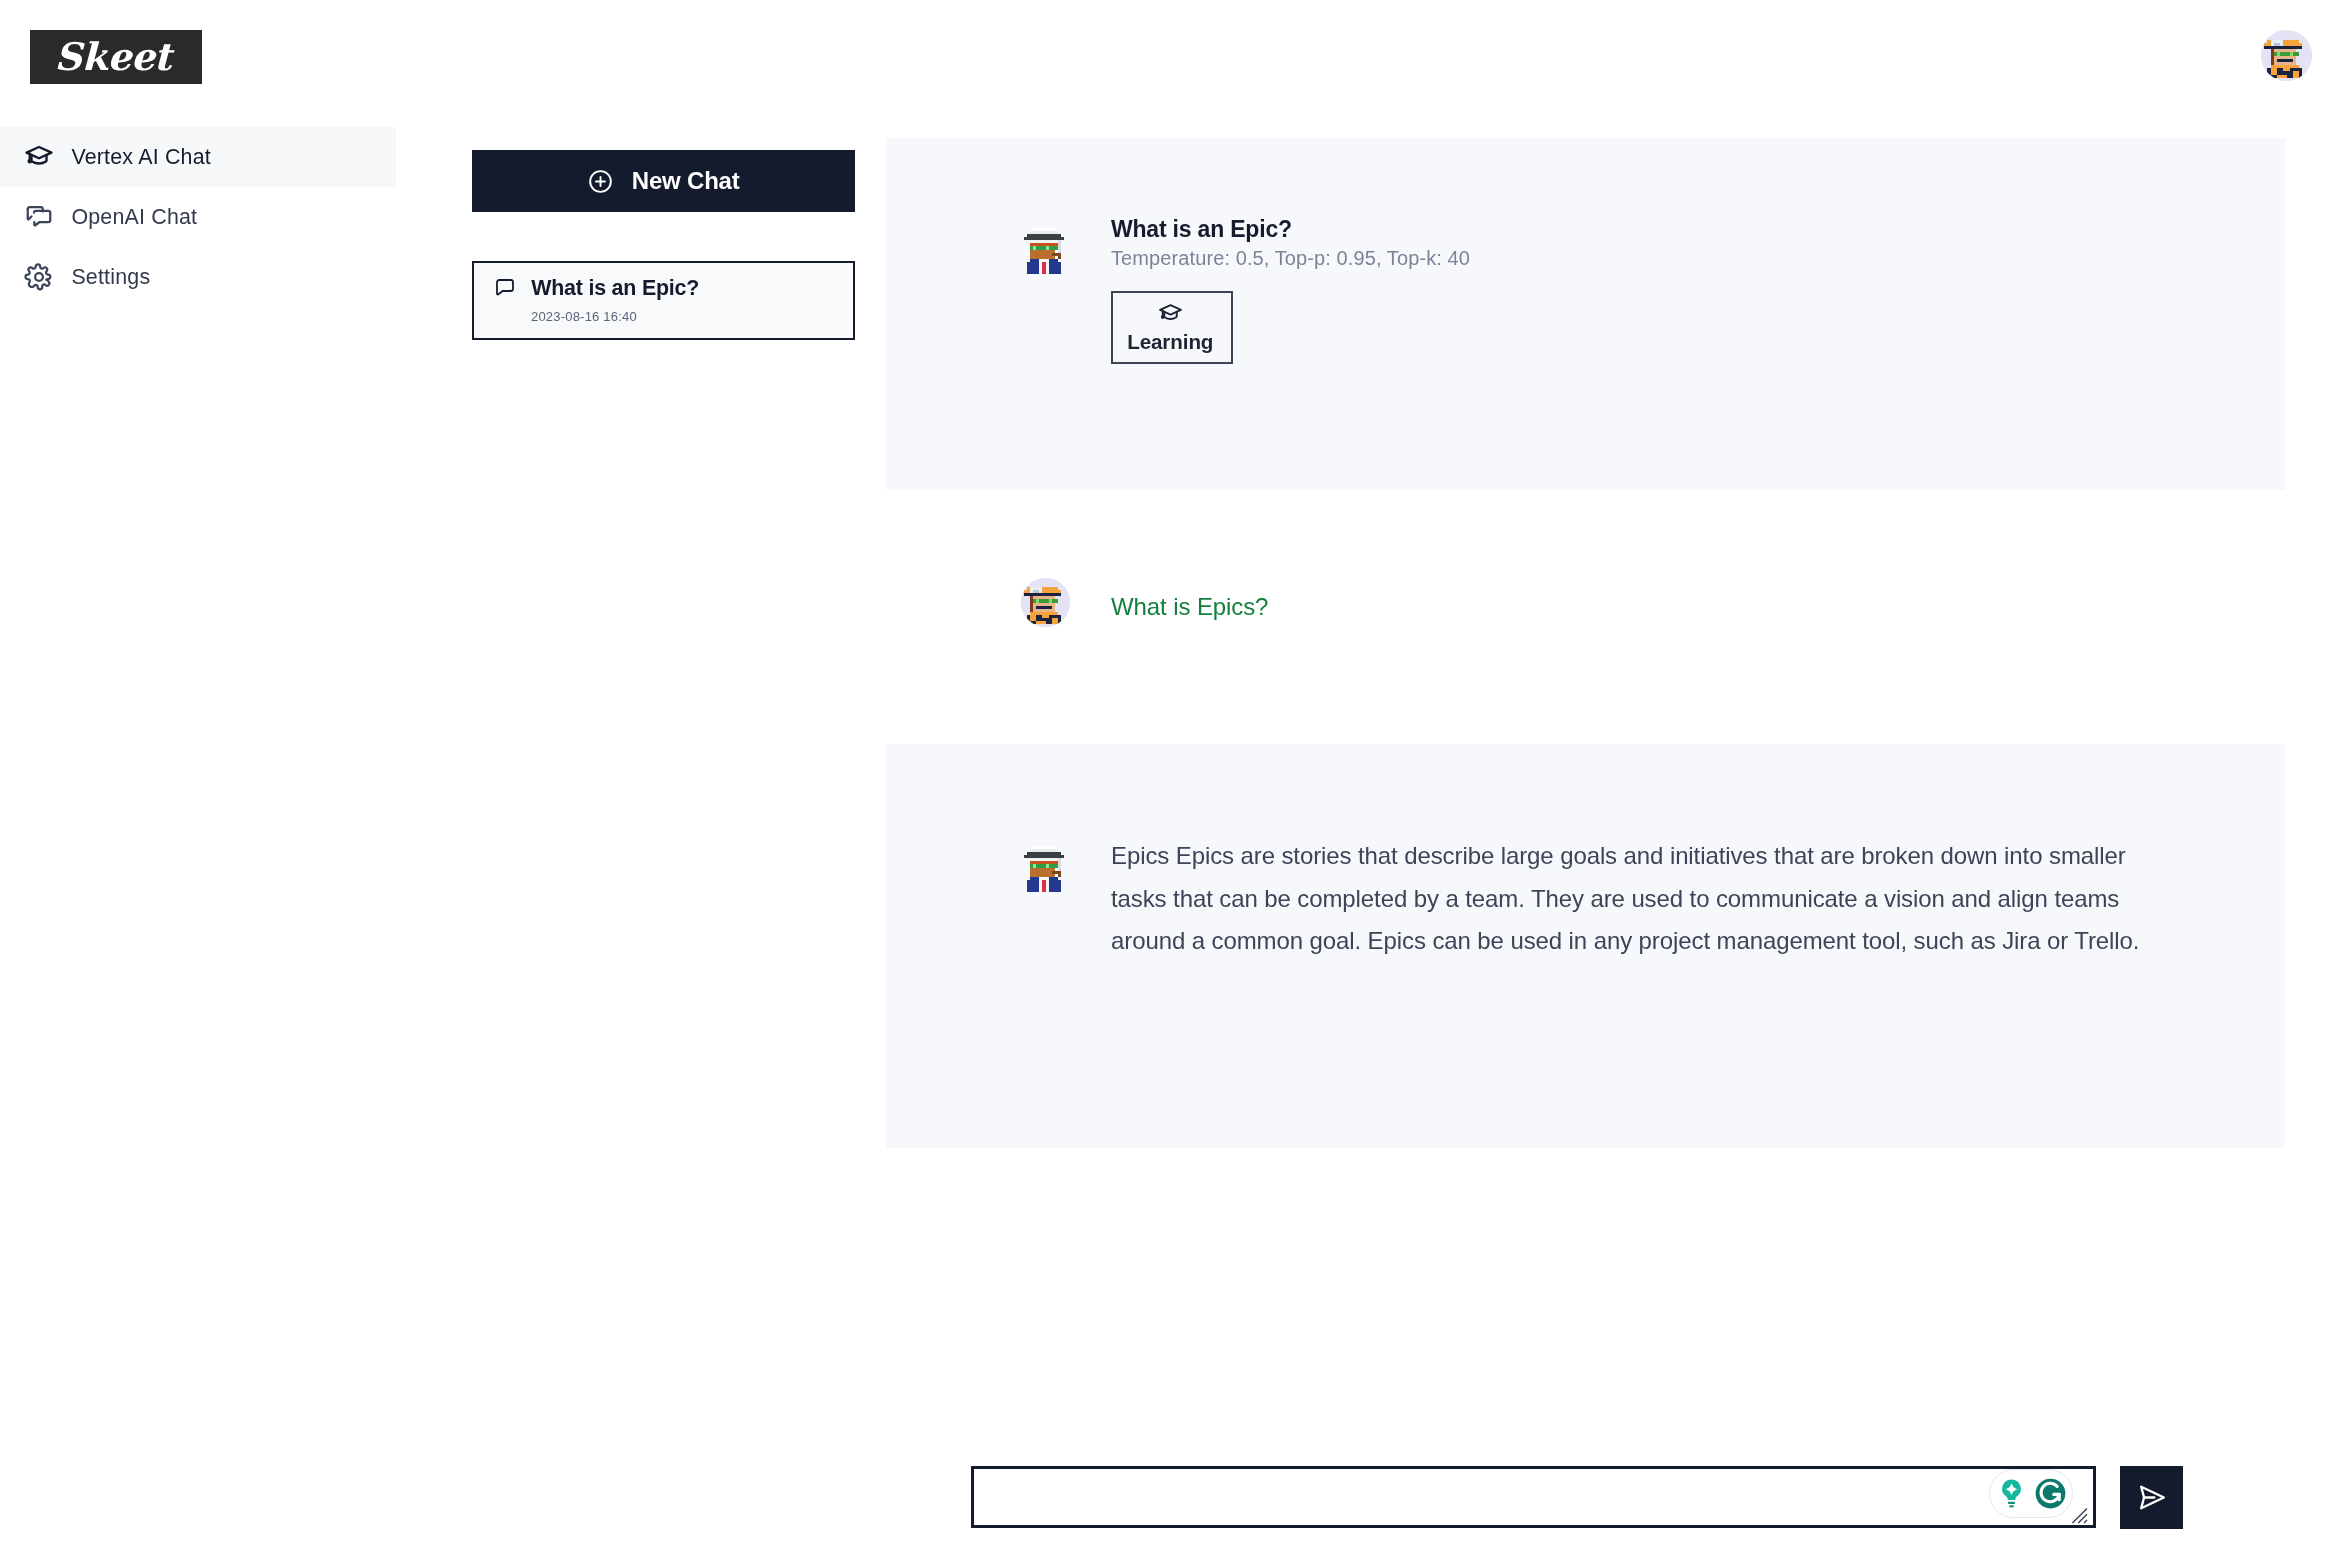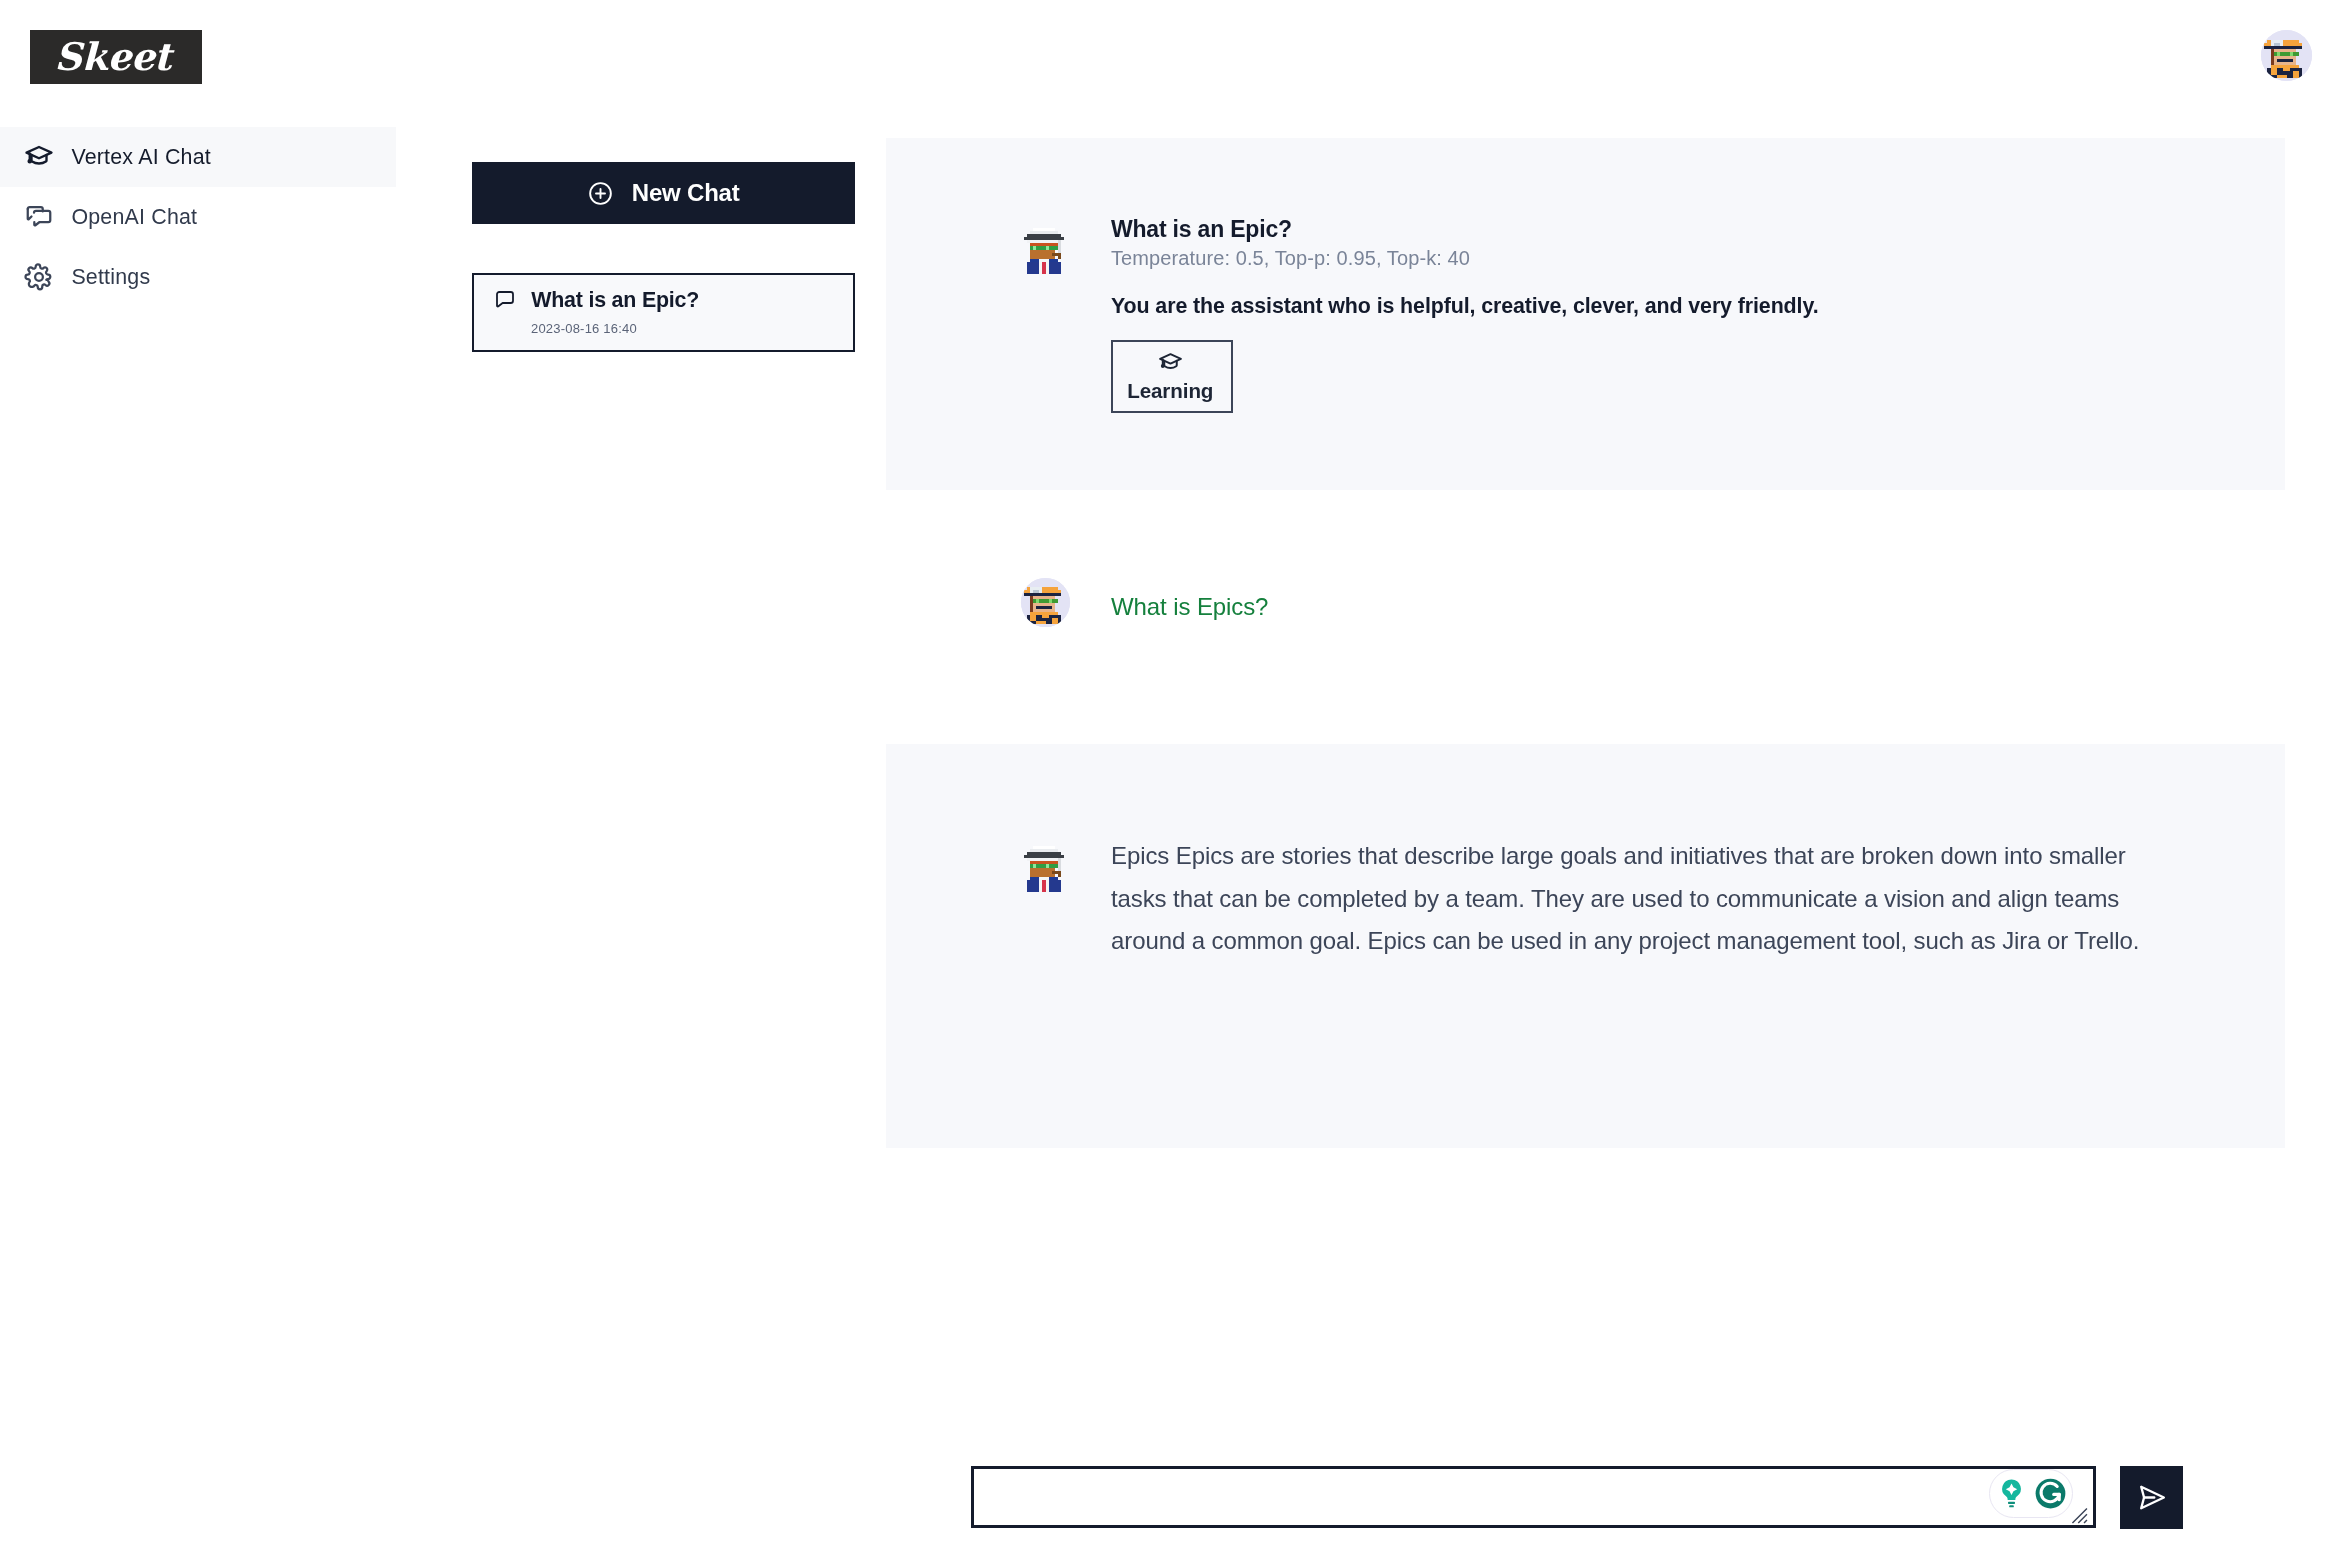--- a/index.html
+++ b/index.html
@@ -66,21 +66,21 @@
     color: #313a4c;
     font-weight: 400;
     letter-spacing: 0.2px;
   }
   .nav-item.active .nav-label { color: #151c2c; font-weight: 500; }
   .nav-icon { width: 30px; height: 30px; display: block; flex: none; }
 
   
   .chatcol {
     position: absolute;
-    left: 472px; top: 12px;
+    left: 472px; top: 0;
     width: 396px;
     height: 1107px;
   }
 
   .new-chat-btn {
     position: absolute;
     left: 0; top: 150px;
     width: 383px; height: 62px;
     background: #141b2c;
     color: #ffffff;
@@ -396,21 +396,20 @@
           <rect x="3" y="11" width="9" height="1" fill="#1f3a93"></rect>
           <rect x="2" y="12" width="11" height="4" fill="#24398e"></rect>
           <rect x="6" y="11" width="3" height="5" fill="#f5f5f5"></rect>
           <rect x="7" y="12" width="1" height="4" fill="#d6334a"></rect>
         </svg>
       </div>
 
       <div class="msg-body" style="left:225px; top:78px;">
         <div class="msg-title">What is an Epic?</div>
         <div class="msg-meta" style="margin-top:1.6px;">Temperature: 0.5, Top-p: 0.95, Top-k: 40</div>
-        <div class="msg-system">You are the assistant who is helpful, creative, clever, and very friendly.</div>
         <div class="badge">
           <span class="badge-icon">
             <svg viewBox="0 0 24 24" fill="none" stroke="#1d2535" stroke-width="1.9" stroke-linecap="round" stroke-linejoin="round" width="25" height="25">
               <path d="M2 8.5 12 4l10 4.5-10 4.5L2 8.5z"></path>
               <path d="M6 10.3v4.4c0 .4.2.7.5.9 1.5 1 3.5 1.6 5.5 1.6s4-.6 5.5-1.6c.3-.2.5-.5.5-.9v-4.4"></path>
               <path d="M4.6 9.2v5.4"></path>
               <circle cx="4.6" cy="15.4" r=".9"></circle>
             </svg>
           </span>
           <span class="badge-label">Learning</span>

